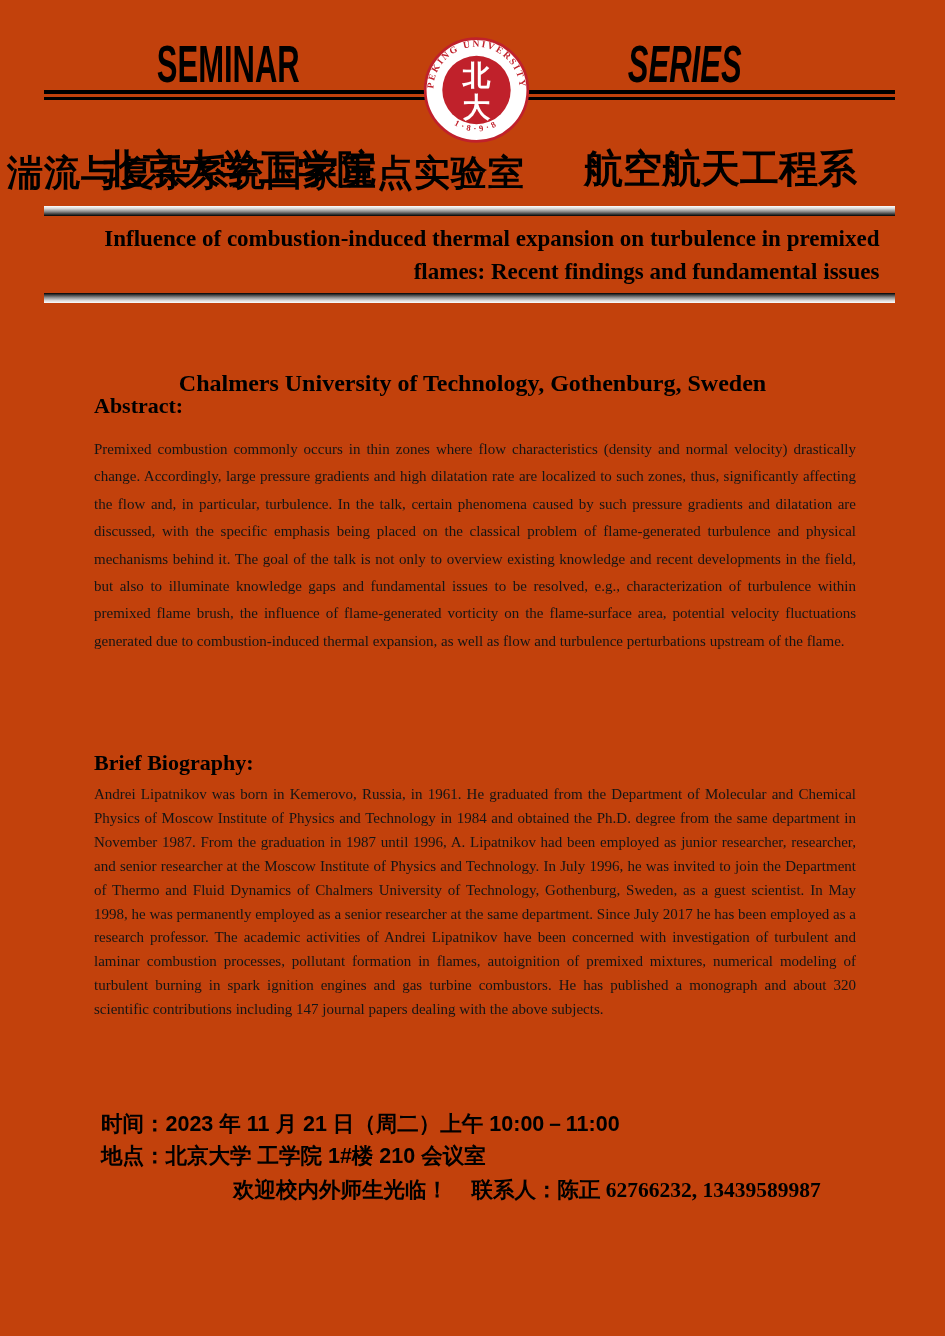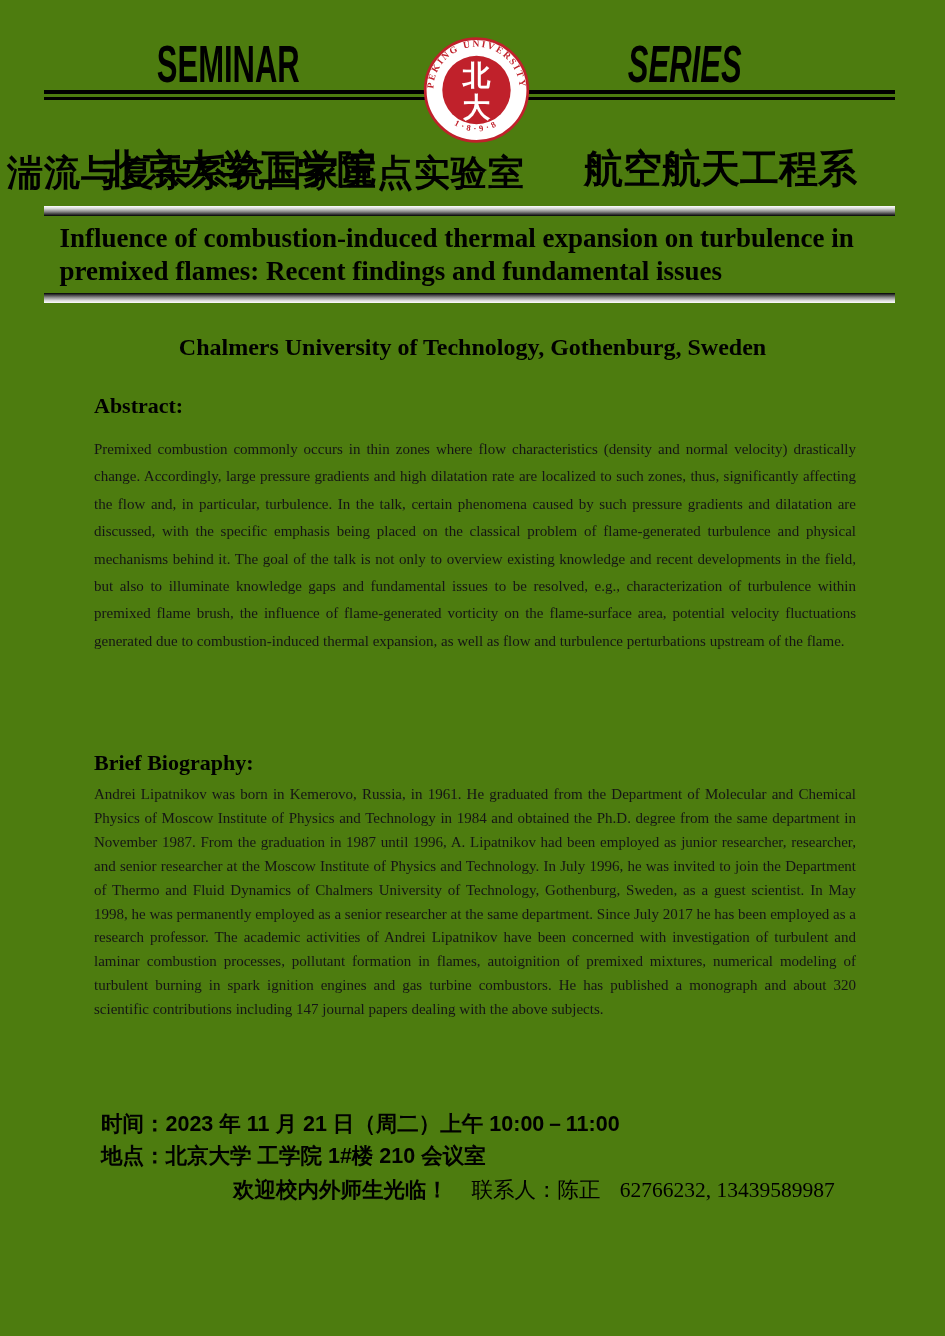--- a/index.html
+++ b/index.html
@@ -1,17 +1,17 @@
 <!DOCTYPE html>
 <html><head>
 <meta charset="utf-8">
 <style>
   html,body { margin:0; padding:0; background:#ffffff; }
   .page {
-    position:relative; width:945px; height:1336px; background:#4d7c0f;
+    position:relative; width:945px; height:1336px; background:#c2410c;
     font-family:"Liberation Serif", serif; color:#111; overflow:hidden;
   }
 
   
   .hdr-word {
     position:absolute; top:42px; text-align:center;
     font-family:"Liberation Sans", sans-serif; font-weight:bold; font-size:50px;
     line-height:46px; color:#000; white-space:nowrap;
   }
   .hdr-word > span { display:inline-block; transform:scale(0.62,1.02); transform-origin:center; letter-spacing:0px; }
@@ -44,30 +44,30 @@
   .rule-grad-top {
     height:10px;
     background:linear-gradient(to bottom, #fdfdfd 0%, #d9d9d9 25%, #8d8d8d 55%, #3a3a3a 82%, #000 100%);
   }
   .rule-grad-bottom {
     height:10px;
     background:linear-gradient(to bottom, #000 0%, #3a3a3a 18%, #8d8d8d 45%, #d9d9d9 75%, #fdfdfd 100%);
   }
   .main-title {
     margin:0 auto; width:820px; padding:6px 0 5px 0;
-    font-weight:bold; font-size:27px; line-height:33px; text-align:left; color:#000;
+    font-weight:bold; font-size:23px; line-height:33px; text-align:right; color:#000;
   }
 
   
   .speaker-name {
     position:absolute; top:308px; left:0; width:100%; text-align:center;
     font-weight:bold; font-size:26px; color:#000;
   }
   .speaker-affil {
-    position:absolute; top:334px; left:0; width:100%; text-align:center;
+    position:absolute; top:370px; left:0; width:100%; text-align:center;
     font-weight:bold; font-size:24px; color:#000;
   }
 
   
   .sec-heading {
     position:absolute; left:94px; font-weight:bold; font-size:22px; color:#000;
   }
   .sec-heading.abstract { top:393px; }
   .sec-heading.bio      { top:750px; }
   .body-par {
@@ -80,22 +80,22 @@
   
   .info-line {
     position:absolute; left:101px; white-space:nowrap;
     font-family:"Liberation Sans", sans-serif; font-weight:bold; font-size:21.5px;
     color:#000; line-height:28px;
   }
   .info-line.time { top:1110px; }
   .info-line.loc  { top:1142px; }
   .welcome-row { position:absolute; top:1176px; left:233px; white-space:nowrap; font-size:21.5px; line-height:28px; }
   .welcome-strong { font-family:"Liberation Sans", sans-serif; font-weight:bold; color:#000; }
-  .contact-label  { font-family:"Liberation Sans", sans-serif; font-weight:normal; color:#000; margin-left:18px; }
-  .contact-nums   { font-family:"Liberation Serif", serif; font-weight:normal; color:#000; margin-left:14px; }
+  .contact-label  { font-family:"Liberation Sans", sans-serif; font-weight:bold; color:#000; margin-left:18px; }
+  .contact-nums   { font-family:"Liberation Serif", serif; font-weight:bold; color:#000; }
 </style>
 </head>
 <body>
 
 <div class="page">
 
   <div>
     <div class="hdr-word left">
       <span>SEMINAR</span>
     </div>

